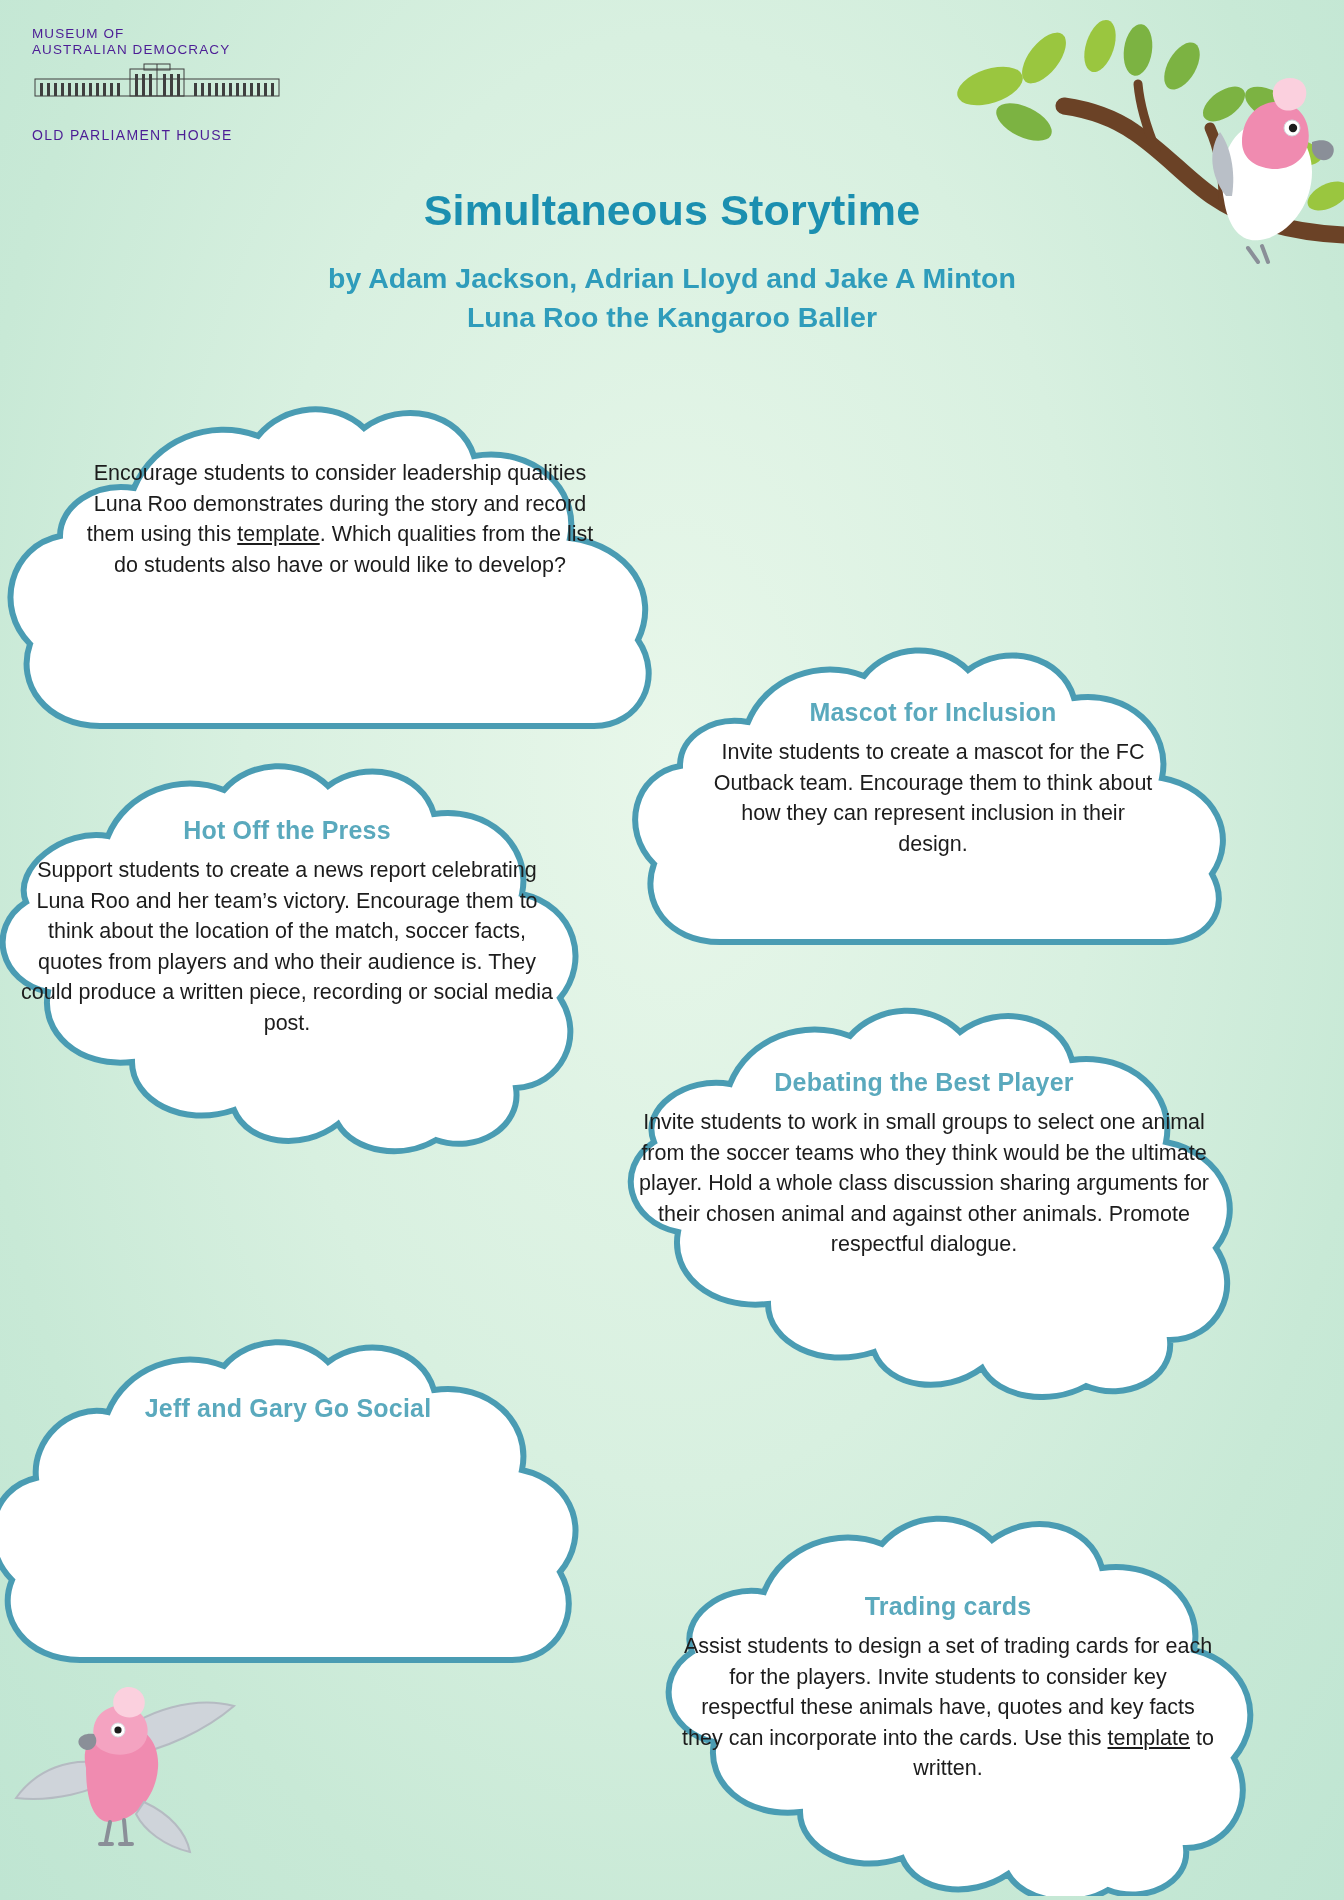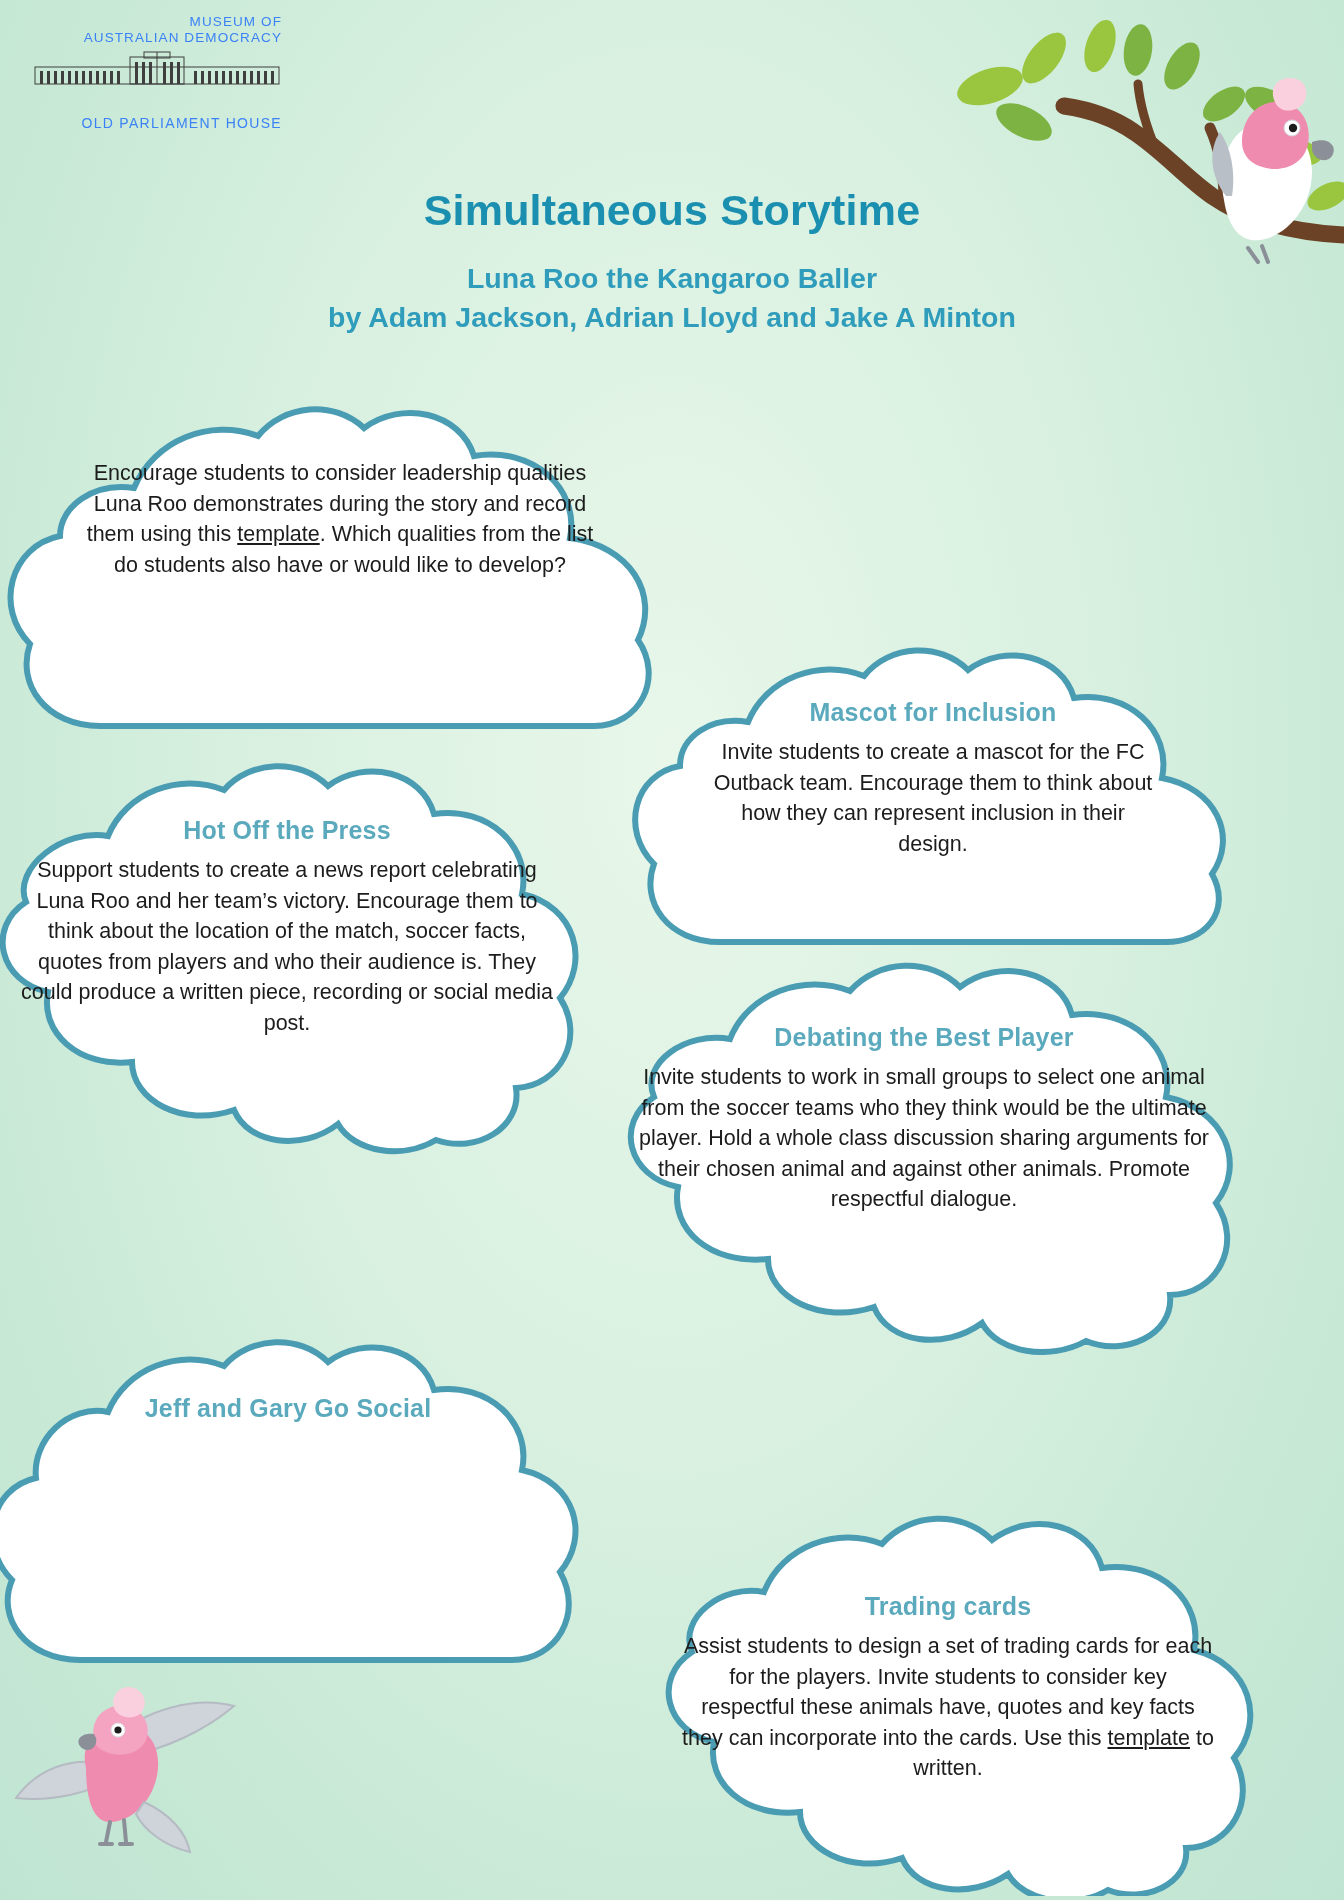--- a/index.html
+++ b/index.html
@@ -9,24 +9,24 @@
     height: 1900px;
     position: relative;
     overflow: hidden;
     font-family: "Liberation Sans", sans-serif;
     background: radial-gradient(ellipse at 50% 40%, #e8f7ea 0%, #d8f0e0 45%, #c8e9d6 75%, #bfe5d2 100%);
   }
 
   
   .logo {
     position: absolute;
-    left: 32px; top: 14px;
+    left: 32px; top: 26px;
     width: 250px;
-    text-align: right;
-    color: #3b82f6;
+    text-align: left;
+    color: #4c1d95;
   }
   .logo .l1 {
     font-size: 13.5px;
     letter-spacing: 1.1px;
     line-height: 16px;
     font-weight: 400;
   }
   .logo .building {
     margin: 5px auto 4px;
     width: 246px;
@@ -95,21 +95,21 @@
   
   #cloud-leadership { left: 4px;  top: 396px;  width: 672px; height: 344px; }
   #cloud-leadership .cloud-inner { top: 62px; padding: 0 70px; }
 
   #cloud-mascot { left: 628px; top: 636px; width: 610px; height: 316px; }
   #cloud-mascot .cloud-inner { top: 62px; padding: 0 82px; }
 
   #cloud-press { left: -18px; top: 756px; width: 610px; height: 400px; }
   #cloud-press .cloud-inner { top: 60px; padding: 0 38px; }
 
-  #cloud-debating { left: 596px; top: 955px; width: 656px; height: 400px; }
+  #cloud-debating { left: 596px; top: 1000px; width: 656px; height: 400px; }
   #cloud-debating .cloud-inner { top: 68px; padding: 0 42px; }
 
   #cloud-social { left: -14px; top: 1330px; width: 604px; height: 350px; }
   #cloud-social .cloud-inner { top: 64px; padding: 0 40px; }
 
   #cloud-trading { left: 638px; top: 1508px; width: 620px; height: 388px; }
   #cloud-trading .cloud-inner { top: 84px; padding: 0 42px; }
 
   
   .branch { position: absolute; right: 0; top: 0; width: 420px; height: 300px; }
@@ -200,22 +200,22 @@
       <path d="M388 142 C 404 136 414 146 408 156 C 402 164 390 160 388 150 Z" fill="#8a8f98"></path>
       <circle cx="368" cy="128" r="8" fill="#ffffff" stroke="#d0d4da" stroke-width="1"></circle>
       <circle cx="369" cy="128" r="4.2" fill="#1c1c1c"></circle>
     </g>
   </svg>
 </div>
 
 <div class="title-wrap">
   <h1 class="main-title">Simultaneous Storytime</h1>
   <div class="sub-title">
+    <div>by Adam Jackson, Adrian Lloyd and Jake A Minton</div>
     <div>Luna Roo the Kangaroo Baller</div>
-    <div>by Adam Jackson, Adrian Lloyd and Jake A Minton</div>
   </div>
 </div>
 
 <div class="cloud" id="cloud-leadership">
   <svg viewBox="0 0 672 344" preserveAspectRatio="none">
     <path d="M130 92 C 150 44 206 22 254 40 C 280 8 330 4 360 32 C 398 4 456 16 470 60 C 528 50 576 92 566 142
              C 626 150 656 198 634 244 C 660 282 636 330 590 330 L 96 330 C 42 330 12 288 26 248
              C -10 212 6 150 56 140 C 56 110 90 86 130 92 Z" fill="#ffffff" stroke="#4a9cb3" stroke-width="6"></path>
   </svg>
   <div class="cloud-inner">

